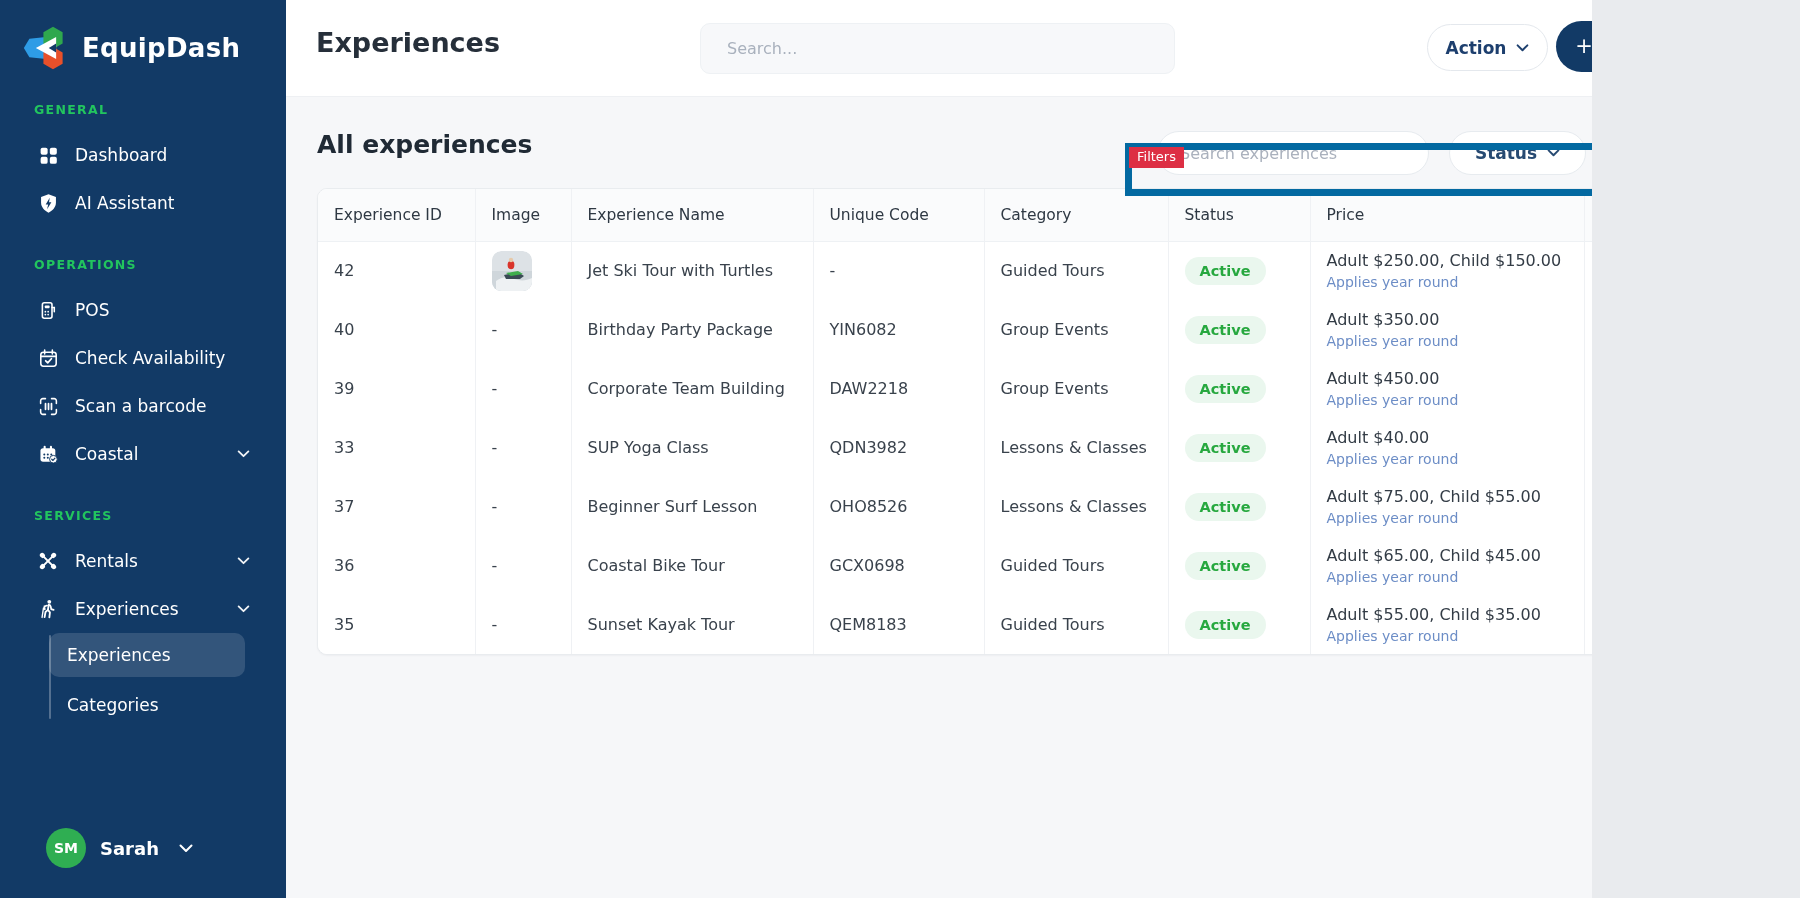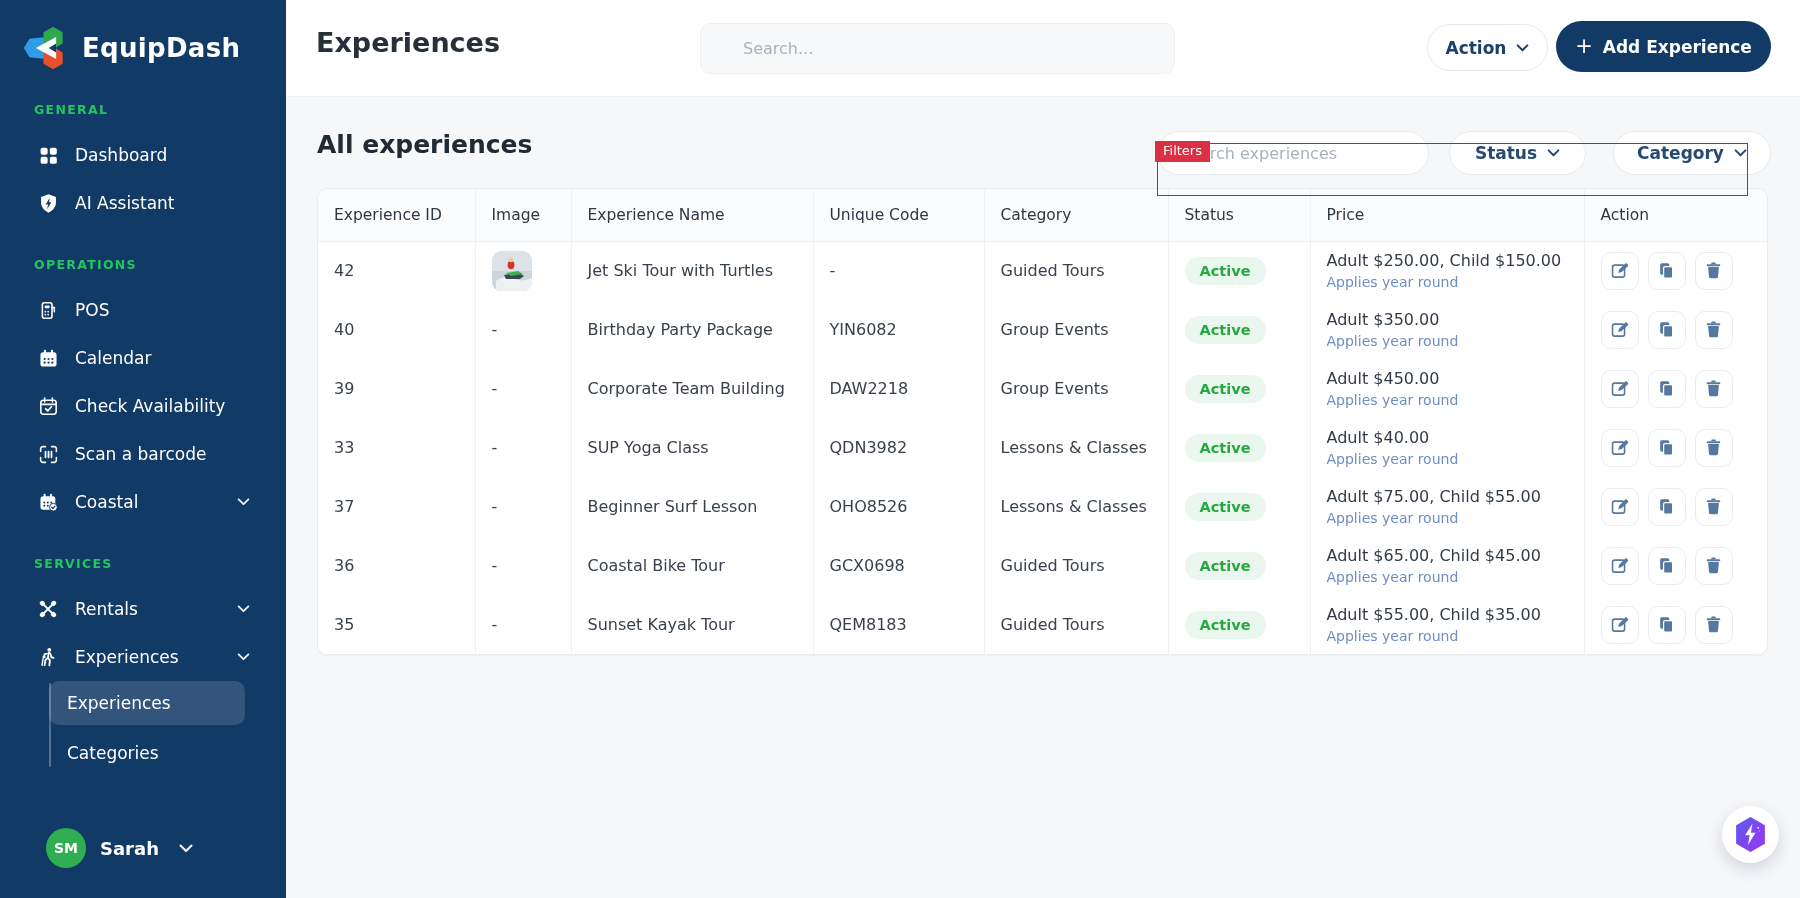--- a/index.html
+++ b/index.html
@@ -1,18 +1,18 @@
 <!DOCTYPE html>
 <html><head>
 <meta charset="utf-8">
 <style>
   html,body{margin:0;padding:0;background:#e9ebee;}
   *{box-sizing:border-box;}
   .app{
-    position:relative;width:1800px;height:898px;overflow:hidden;
+    position:relative;width:1592px;height:898px;overflow:hidden;
     background:#f6f7f9;font-family:"DejaVu Sans","Liberation Sans",sans-serif;
   }
   
   .sidebar{position:absolute;left:0;top:0;bottom:0;width:286px;background:#123a66;color:#fff;padding-top:24px;}
   .logo-row{display:flex;align-items:center;gap:12px;padding-left:22px;height:48px;}
   .brand-name{font-size:26px;font-weight:700;color:#fff;letter-spacing:.3px;}
   .section-label{margin:30px 0 0 34px;color:#22c55e;font-size:12.5px;font-weight:600;letter-spacing:1.3px;}
   .nav-list{margin-top:14px;}
   .nav-item{display:flex;align-items:center;gap:15px;height:48px;padding:0 36px;color:#fff;font-size:17px;cursor:pointer;}
   .nav-item .nav-ic{width:24px;height:24px;flex:0 0 24px;display:flex;align-items:center;justify-content:center;}
@@ -20,21 +20,21 @@
   .subnav{position:relative;margin-left:49px;margin-right:40px;}
   .subnav::before{content:"";position:absolute;left:0;top:2px;bottom:8px;width:2px;background:rgba(255,255,255,.28);border-radius:2px;}
   .subnav-item{height:44px;display:flex;align-items:center;padding-left:18px;font-size:17px;color:#fff;cursor:pointer;margin-bottom:6px;}
   .subnav-item.active{background:rgba(255,255,255,.14);border-radius:10px;width:196px;}
   .sidebar-user{position:absolute;left:46px;top:828px;display:flex;align-items:center;gap:14px;cursor:pointer;}
   .avatar{width:40px;height:40px;border-radius:50%;background:#2fae52;display:flex;align-items:center;justify-content:center;font-size:14px;font-weight:700;color:#fff;}
   .user-name{font-size:18px;font-weight:600;color:#fff;}
   
   .topbar{position:absolute;left:286px;top:0;width:1514px;height:97px;background:#fff;border-bottom:1px solid #eef0f3;}
   .page-title{position:absolute;left:30px;top:27px;font-size:27px;font-weight:600;color:#262f3a;}
-  .topbar-search{position:absolute;left:414px;top:23px;width:475px;height:51px;background:#f7f8fa;border:1px solid #eef1f4;border-radius:10px;padding:0 42px;font-size:16px;color:#5b6573;font-family:inherit;outline:none;}
+  .topbar-search{position:absolute;left:414px;top:23px;width:475px;height:51px;background:#f7f8fa;border:1px solid #eef1f4;border-radius:10px;padding:0 26px;font-size:16px;color:#5b6573;font-family:inherit;outline:none;}
   .topbar-search::placeholder{color:#a9b1bd;}
   .btn{display:flex;align-items:center;justify-content:center;gap:10px;font-family:inherit;cursor:pointer;font-weight:600;}
   .action-btn{position:absolute;left:1141px;top:24px;width:121px;height:47px;border-radius:24px;border:1px solid #e4e8ed;background:#fff;color:#1d3f6e;font-size:17px;}
   .add-btn{position:absolute;left:1270px;top:21px;width:215px;height:51px;border-radius:26px;border:none;background:#123a66;color:#fff;font-size:17px;}
   .add-btn .plus{font-size:21px;font-weight:400;margin-top:-2px;}
   
   .main{position:absolute;left:286px;top:97px;right:0;bottom:0;}
   .heading{position:absolute;left:31px;top:33px;font-size:25px;font-weight:700;color:#202a35;}
   .pill-input{position:absolute;top:34px;height:44px;border:1px solid #e7ebef;border-radius:22px;background:#fff;padding:0 22px;font-size:16px;color:#5b6573;font-family:inherit;outline:none;}
   .pill-input::placeholder{color:#aab1bd;}
@@ -51,21 +51,21 @@
   th+th,td+td{border-left:1px solid #eff1f4;}
   tbody td{height:59px;font-size:16px;color:#39424c;padding:0 16px;vertical-align:middle;background:#fff;}
   .price-main{font-size:16px;color:#333c46;line-height:1.25;}
   .price-note{font-size:14px;color:#6c8dc6;margin-top:3px;line-height:1.2;}
   .status-cell{}
   .badge{display:inline-block;padding:6px 15px;border-radius:16px;background:#eaf7ee;color:#27a83f;font-size:14.5px;font-weight:600;}
   .thumb{width:40px;height:40px;border-radius:9px;display:block;}
   .actions{display:flex;gap:9px;align-items:center;}
   .icon-btn{width:38px;height:38px;border-radius:10px;border:1px solid #e9edf1;background:#fff;display:flex;align-items:center;justify-content:center;color:#54789f;cursor:pointer;padding:0;}
   
-  .annotation{position:absolute;left:1157px;top:143px;width:591px;height:53px;border:1px solid #0369a1;z-index:40;pointer-events:none;}
+  .annotation{position:absolute;left:1125px;top:143px;width:591px;height:53px;border:7px solid #0369a1;z-index:40;pointer-events:none;}
   .annotation-label{position:absolute;left:-3px;top:-3px;background:#dd2f44;color:#fff;font-size:13px;padding:3px 8px 4px;line-height:1.1;}
   
   .fab{position:absolute;left:1722px;top:806px;width:57px;height:57px;border-radius:50%;background:#fff;border:none;box-shadow:0 6px 16px rgba(20,40,80,.16);display:flex;align-items:center;justify-content:center;cursor:pointer;z-index:30;}
 </style>
 </head>
 <body>
 
 <div class="app">
 
   <nav class="sidebar">
@@ -116,38 +116,20 @@
               <path d="M16 8.5h2.6v5" stroke-linecap="round"></path>
               <g fill="#fff" stroke="none">
                 <circle cx="8.4" cy="13.4" r="1"></circle>
                 <circle cx="11.6" cy="13.4" r="1"></circle>
                 <circle cx="8.4" cy="16.6" r="1"></circle>
                 <circle cx="11.6" cy="16.6" r="1"></circle>
               </g>
             </svg>
         </span>
         <span>POS</span>
-      </div>
-      <div class="nav-item">
-        <span class="nav-ic">
-          <svg width="21" height="21" viewBox="0 0 24 24">
-              <rect x="2.8" y="4.8" width="18.4" height="16.4" rx="3" fill="#fff"></rect>
-              <rect x="6.8" y="2" width="2.4" height="4.6" rx="1.2" fill="#fff"></rect>
-              <rect x="14.8" y="2" width="2.4" height="4.6" rx="1.2" fill="#fff"></rect>
-              <g fill="#123a66">
-                <circle cx="7.6" cy="12.6" r="1.25"></circle>
-                <circle cx="12" cy="12.6" r="1.25"></circle>
-                <circle cx="16.4" cy="12.6" r="1.25"></circle>
-                <circle cx="7.6" cy="16.8" r="1.25"></circle>
-                <circle cx="12" cy="16.8" r="1.25"></circle>
-                <circle cx="16.4" cy="16.8" r="1.25"></circle>
-              </g>
-            </svg>
-        </span>
-        <span>Calendar</span>
       </div>
       <div class="nav-item">
         <span class="nav-ic">
           <svg width="21" height="21" viewBox="0 0 24 24" fill="none" stroke="#fff" stroke-width="1.8">
               <rect x="3.2" y="4.8" width="17.6" height="16" rx="3"></rect>
               <path d="M7.6 2.4v4.4M16.4 2.4v4.4M3.2 9.6h17.6" stroke-linecap="round"></path>
               <path d="M8.8 14.6l2.3 2.3 4.2-4.6" stroke-width="2" stroke-linecap="round" stroke-linejoin="round"></path>
             </svg>
         </span>
         <span>Check Availability</span>

